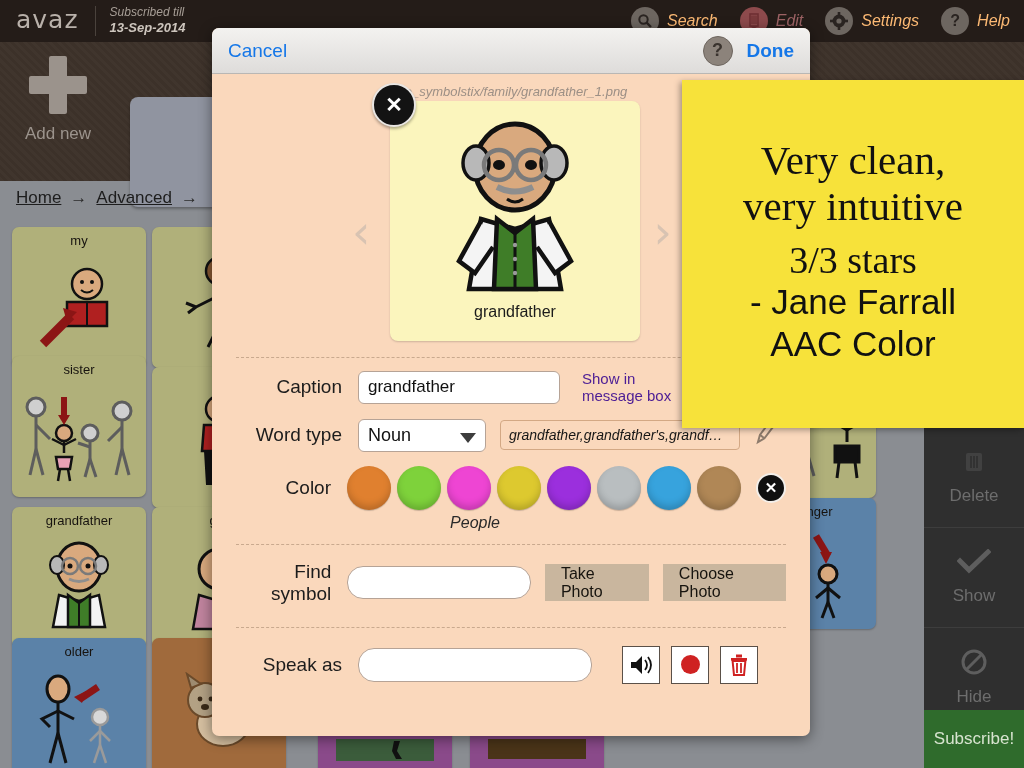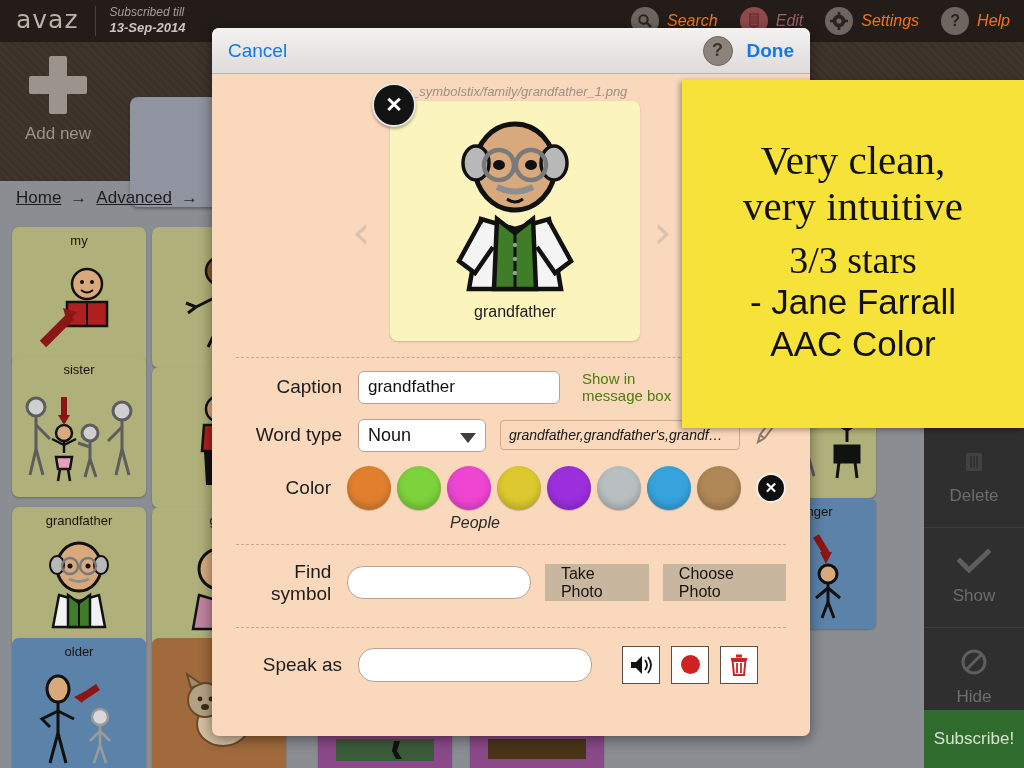--- a/index.html
+++ b/index.html
@@ -26,21 +26,21 @@
   .sub-line1 { font-size: 12px; }
   .sub-line2 { font-size: 13px; font-weight: bold; color: #cdc5bd; }
   .nav { margin-left: auto; display: flex; align-items: center; padding-right: 14px; }
   .nav-item { display: flex; align-items: center; margin-left: 22px; }
   .nav-ic {
     width: 28px; height: 28px; border-radius: 50%;
     background: #6d6660; display: flex; align-items: center; justify-content: center;
     color: #2a2421; font-size: 16px; font-weight: bold;
   }
   .nav-ic.edit { background: #8d4a4c; }
-  .nav-lbl { margin-left: 8px; font-style: italic; font-size: 16px; color: #f97316; }
+  .nav-lbl { margin-left: 8px; font-style: italic; font-size: 16px; color: #fdba74; }
   .nav-lbl.edit { color: #9c6264; }
 
   
   .addstrip {
     position: absolute; left: 0; top: 42px; width: 1024px; height: 139px;
     background: #3d322a;
     background-image: repeating-linear-gradient(45deg, rgba(255,255,255,.015) 0 3px, rgba(0,0,0,.02) 3px 6px);
   }
   .addnew {
     position: absolute; left: 10px; top: 14px; width: 96px;
@@ -140,21 +140,21 @@
 
   .dash { border-top: 1px dashed #c9a98e; margin: 6px 24px 0 24px; }
   .row { display: flex; align-items: center; padding: 0 24px; }
   .rlbl { font-size: 19px; color: #1c1c1c; text-align: right; }
   .inp {
     background: #fff; border: 1px solid #b6a396; border-radius: 6px;
     height: 33px; font-size: 17px; padding: 0 9px;
     display: flex; align-items: center; color: #111;
     font-family: "Liberation Sans", sans-serif;
   }
-  .muted { color: #4d7c0f; font-size: 15px; line-height: 1.15; }
+  .muted { color: #4c1d95; font-size: 15px; line-height: 1.15; }
 
   .sel {
     position: relative; background: #fff; border: 1px solid #b6a396; border-radius: 6px;
     height: 33px; width: 128px; font-size: 18px; padding: 0 9px;
     display: flex; align-items: center; color: #111;
   }
   .caret {
     position: absolute; right: 9px; top: 13px;
     border-left: 8px solid transparent; border-right: 8px solid transparent;
     border-top: 10px solid #3d3d3d;

